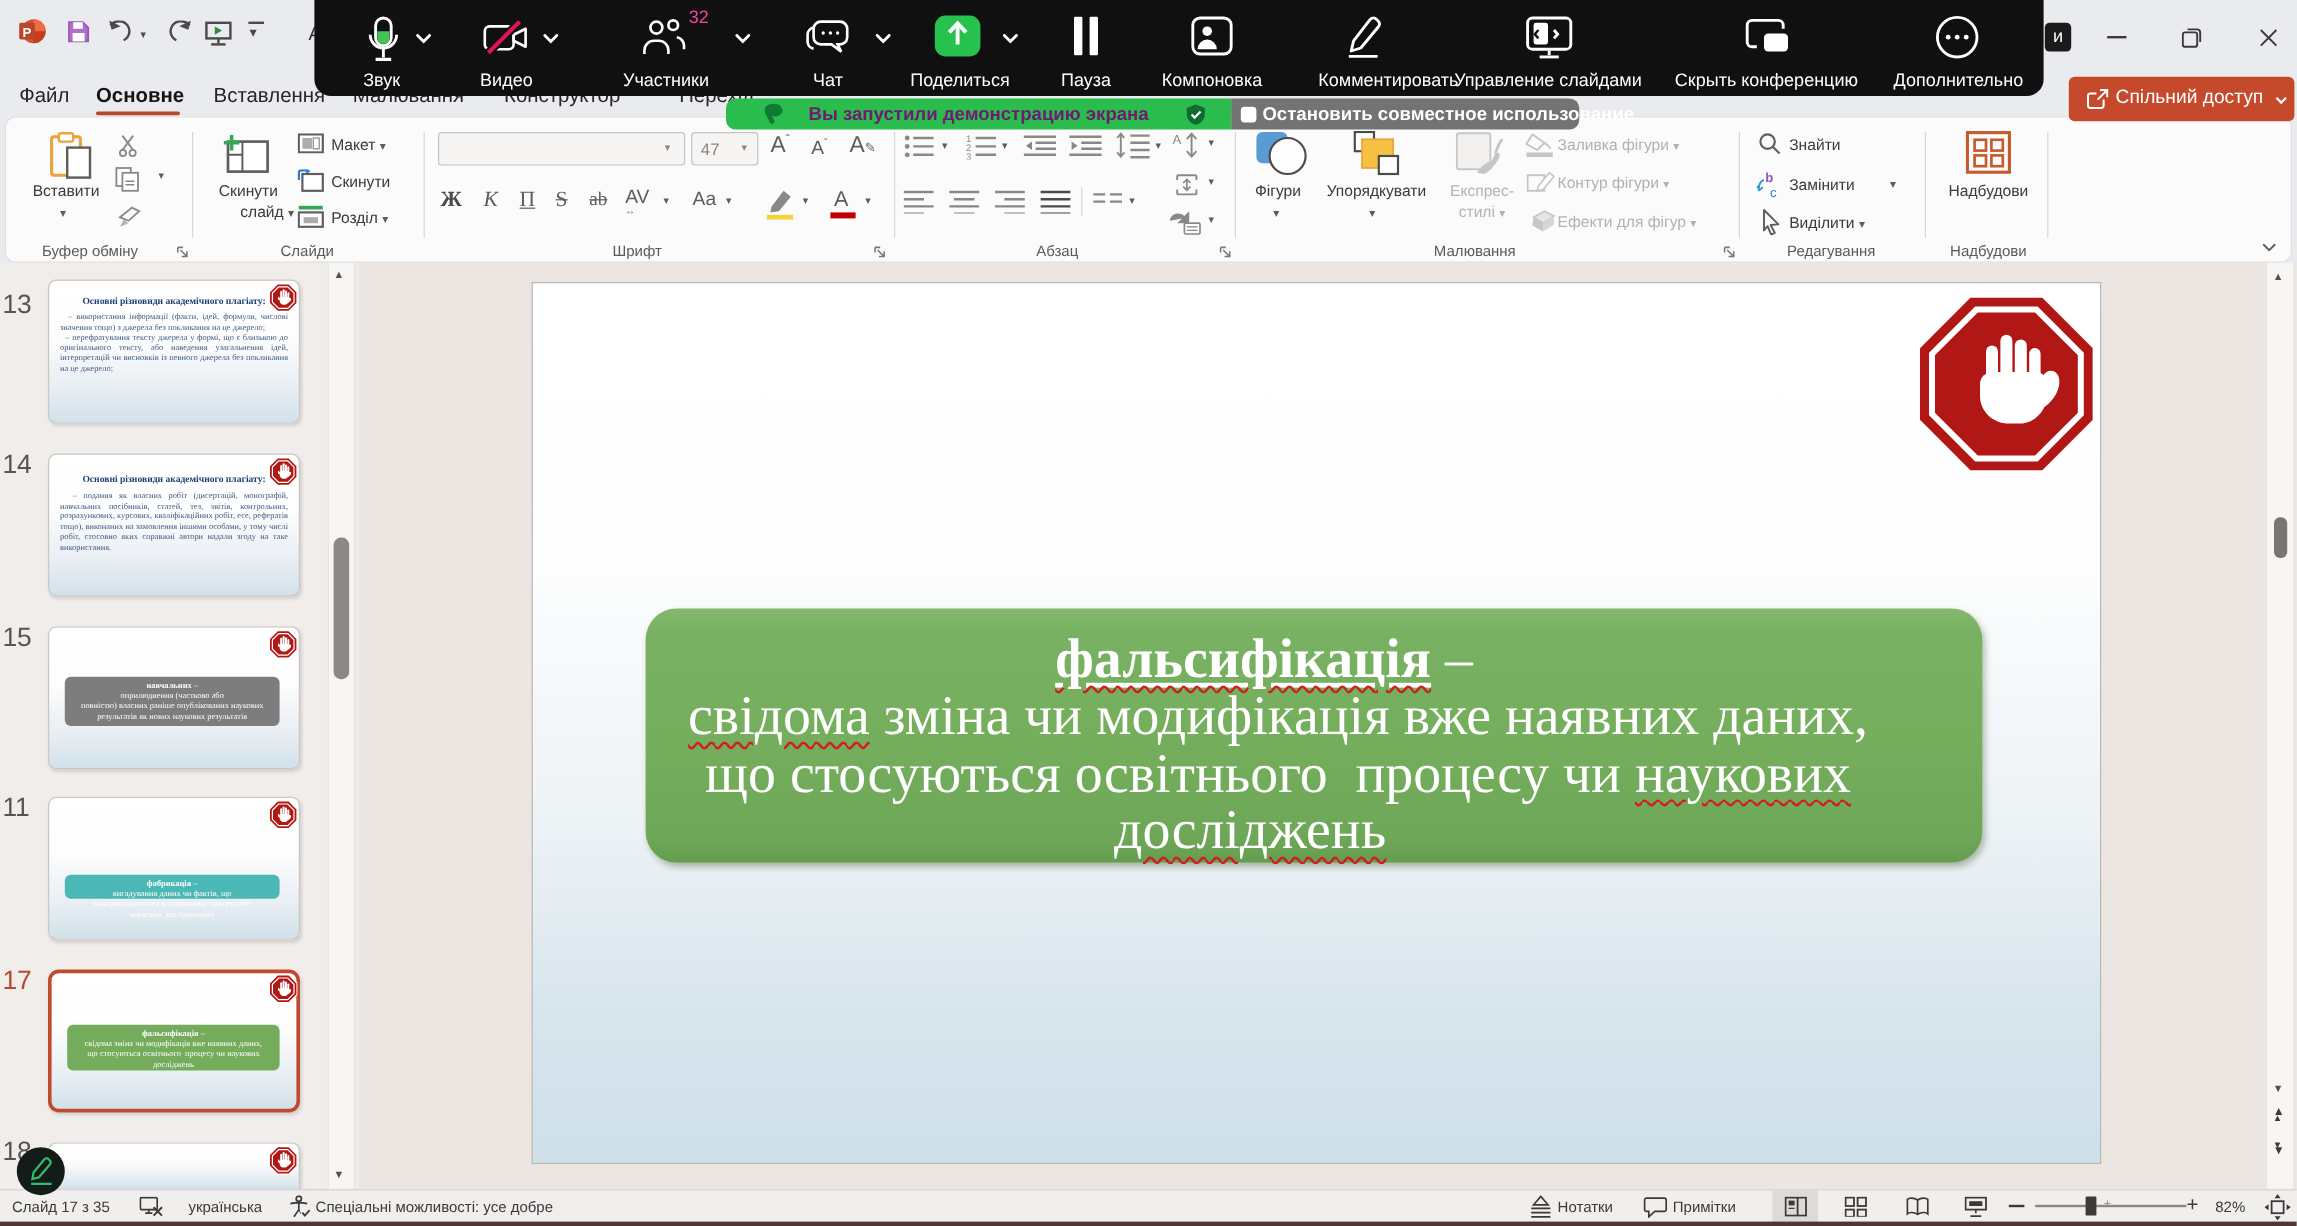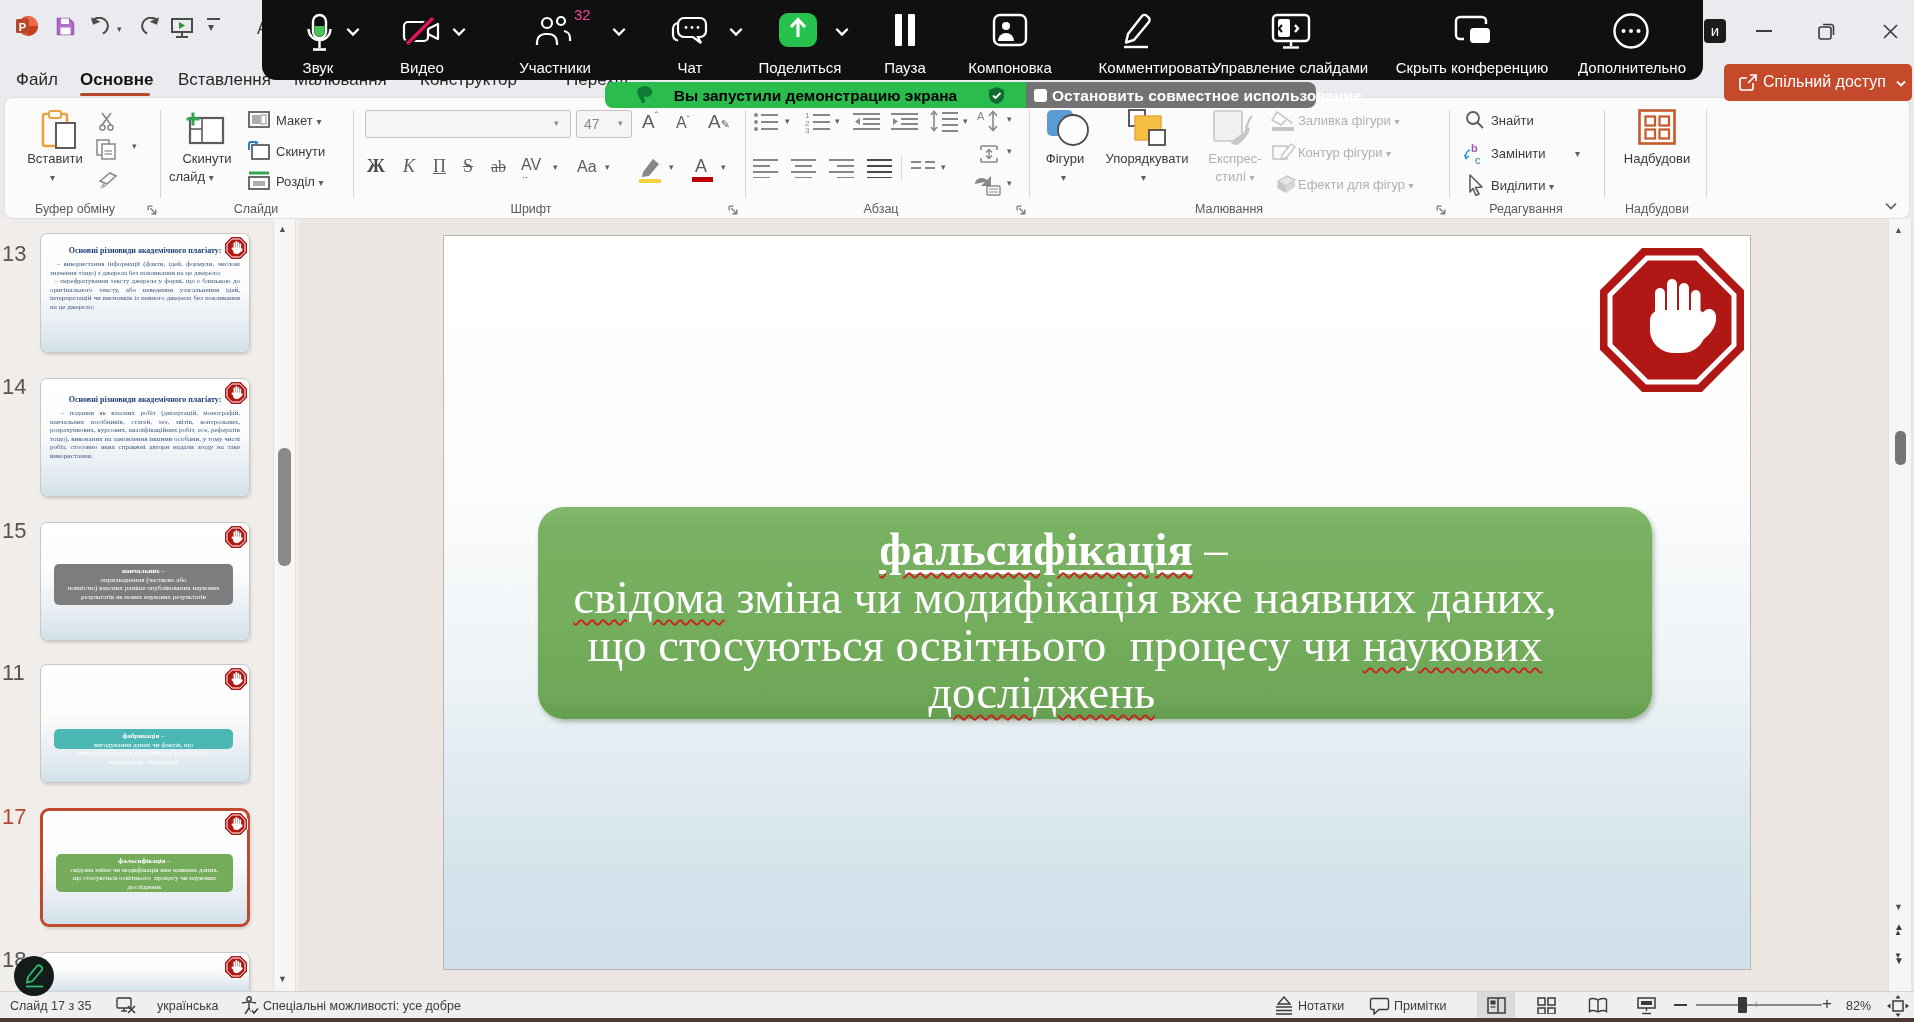--- a/index.html
+++ b/index.html
@@ -135,21 +135,21 @@
   <div class="gdiv" style="left:155px;"></div>
 
   <svg class="abs" style="left:177px;top:12px;" width="44" height="36" viewBox="0 0 44 36">
     <rect x="8" y="8" width="33" height="25" fill="#fff" stroke="#5f5d5b" stroke-width="2.2"></rect>
     <line x1="20" y1="8" x2="20" y2="33" stroke="#5f5d5b" stroke-width="1.6"></line>
     <line x1="8" y1="19" x2="20" y2="19" stroke="#5f5d5b" stroke-width="1.6"></line>
     <line x1="11" y1="2.5" x2="11" y2="15.5" stroke="#33a852" stroke-width="3"></line>
     <line x1="4.5" y1="9" x2="17.5" y2="9" stroke="#33a852" stroke-width="3"></line>
   </svg>
   <div class="rlabel" style="left:164px;top:53px;width:76px;text-align:center;">Скинути</div>
-  <div class="rlabel" style="left:164px;top:71px;width:76px;text-align:left;">слайд <span class="chev">▾</span></div>
+  <div class="rlabel" style="left:164px;top:71px;width:76px;text-align:right;">слайд <span class="chev">▾</span></div>
   <svg class="abs" style="left:243px;top:13px;" width="22" height="17" viewBox="0 0 22 17">
     <rect x="1" y="1" width="20" height="15" fill="#fff" stroke="#5f5d5b" stroke-width="1.8"></rect>
     <rect x="4" y="4" width="8" height="9" fill="#aeacaa"></rect>
     <rect x="13" y="4" width="5" height="9" fill="#fff" stroke="#8a8886" stroke-width="1"></rect>
   </svg>
   <div class="rlabel" style="left:271px;top:15px;">Макет <span class="chev">▾</span></div>
   <svg class="abs" style="left:243px;top:43px;" width="22" height="19" viewBox="0 0 22 19">
     <rect x="4" y="4" width="17" height="14" fill="#fff" stroke="#5f5d5b" stroke-width="1.8"></rect>
     <path d="M1 9 V3 a2 2 0 0 1 2 -2 h6" fill="none" stroke="#2b7cd3" stroke-width="2"></path>
     <path d="M7 0 L11 1.5 L7 4 Z" fill="#2b7cd3"></path>
@@ -467,21 +467,21 @@
       <circle cx="19" cy="19" r="2" fill="#fff"></circle>
       <circle cx="26.5" cy="19" r="2" fill="#fff"></circle>
   </svg>
   <div class="zlabel" style="left:1300px;width:140px;">Дополнительно</div>
 </div>
 
 <div id="gpill" class="abs">
   <svg class="abs" style="left:32px;top:4px;" width="20" height="19" viewBox="0 0 20 19">
     <path d="M4 1 C10 -1 16 2 15 7 C14 11 9 12 6 10 L8 14 C9 16 7 18 5 17 L1 9 C-1 4 1 2 4 1 Z" fill="#0f7a33"></path>
   </svg>
-  <div class="abs" style="left:0;top:5px;width:100%;text-align:center;font-size:15.5px;font-weight:bold;color:#000000;">Вы запустили демонстрацию экрана</div>
+  <div class="abs" style="left:0;top:5px;width:100%;text-align:center;font-size:15.5px;font-weight:bold;color:#701a75;">Вы запустили демонстрацию экрана</div>
   <svg class="abs" style="left:382px;top:4px;" width="19" height="19" viewBox="0 0 19 19">
     <path d="M9.5 1 L17 4 V9 C17 14 13.5 17 9.5 18 C5.5 17 2 14 2 9 V4 Z" fill="#0f6b2f"></path>
     <path d="M6 9.5 L8.5 12 L13.5 7" fill="none" stroke="#fff" stroke-width="1.8"></path>
   </svg>
 </div>
 <div id="rpill" class="abs">
   <div class="abs" style="left:8px;top:6.5px;width:13px;height:13px;background:#fff;border-radius:3px;"></div>
   <div class="abs" style="left:26px;top:5px;width:288px;text-align:center;font-size:15.5px;font-weight:bold;color:#fff;white-space:nowrap;">Остановить совместное использование</div>
 </div>
 

